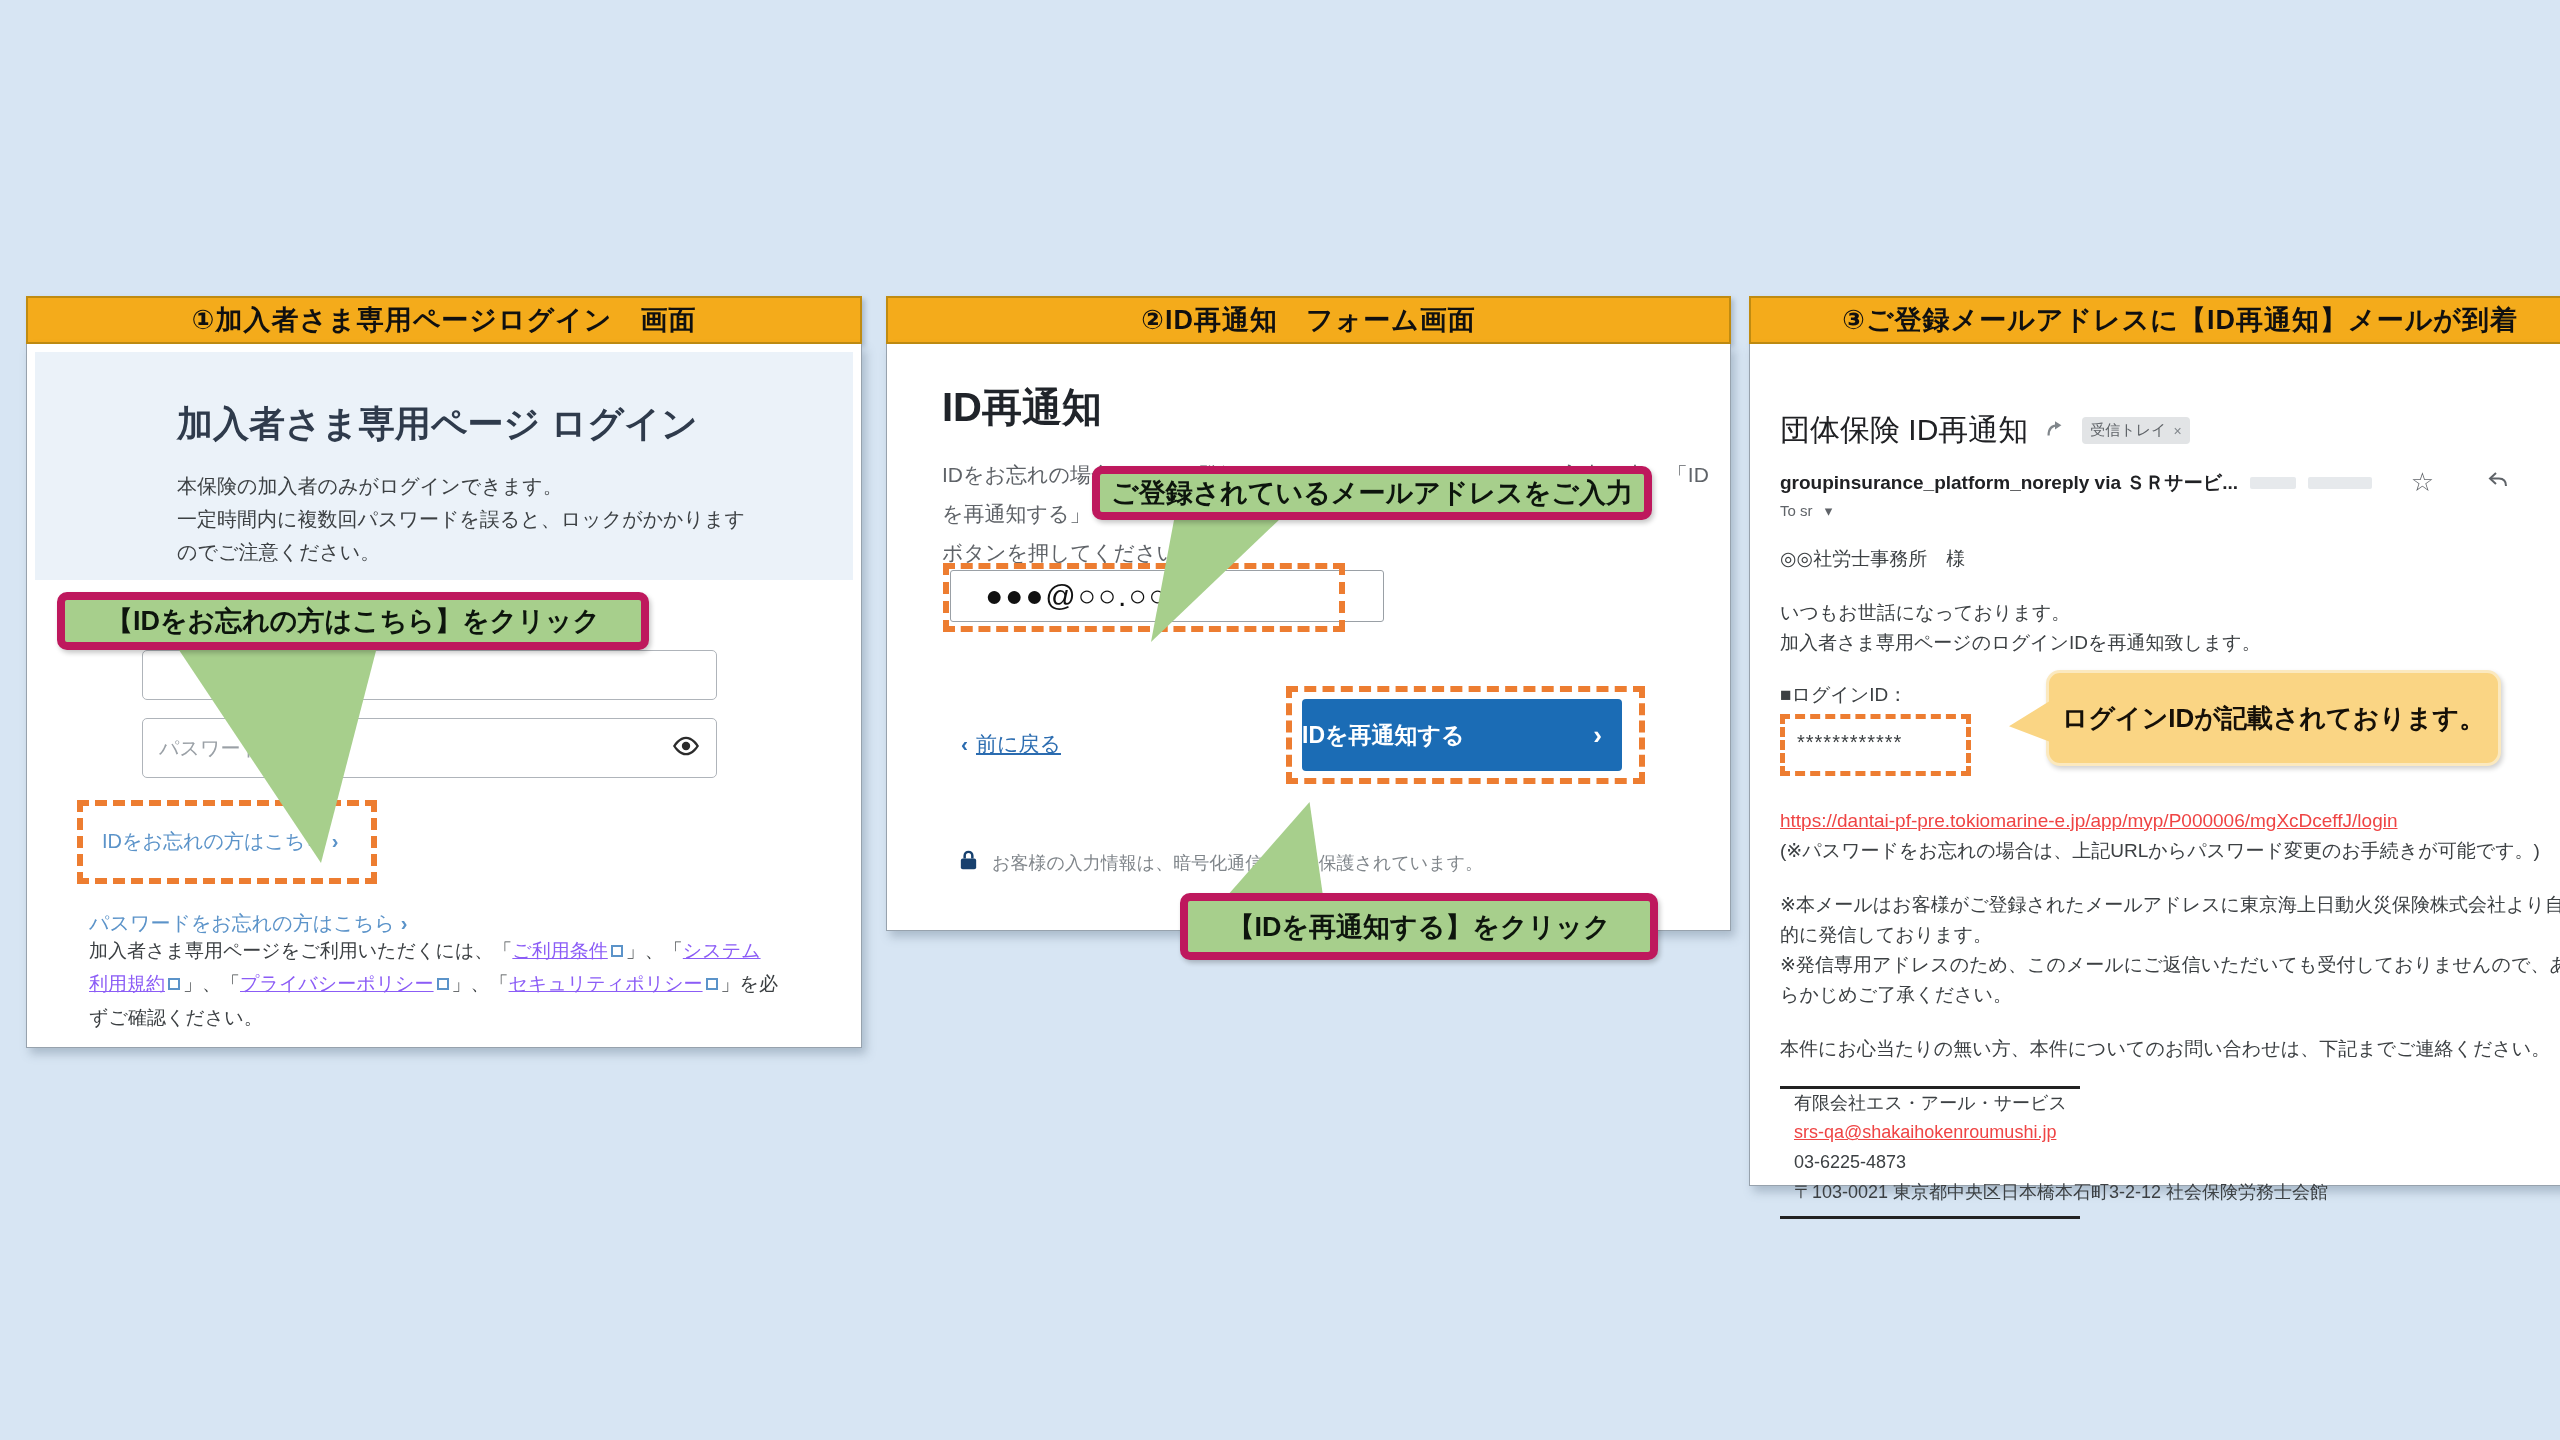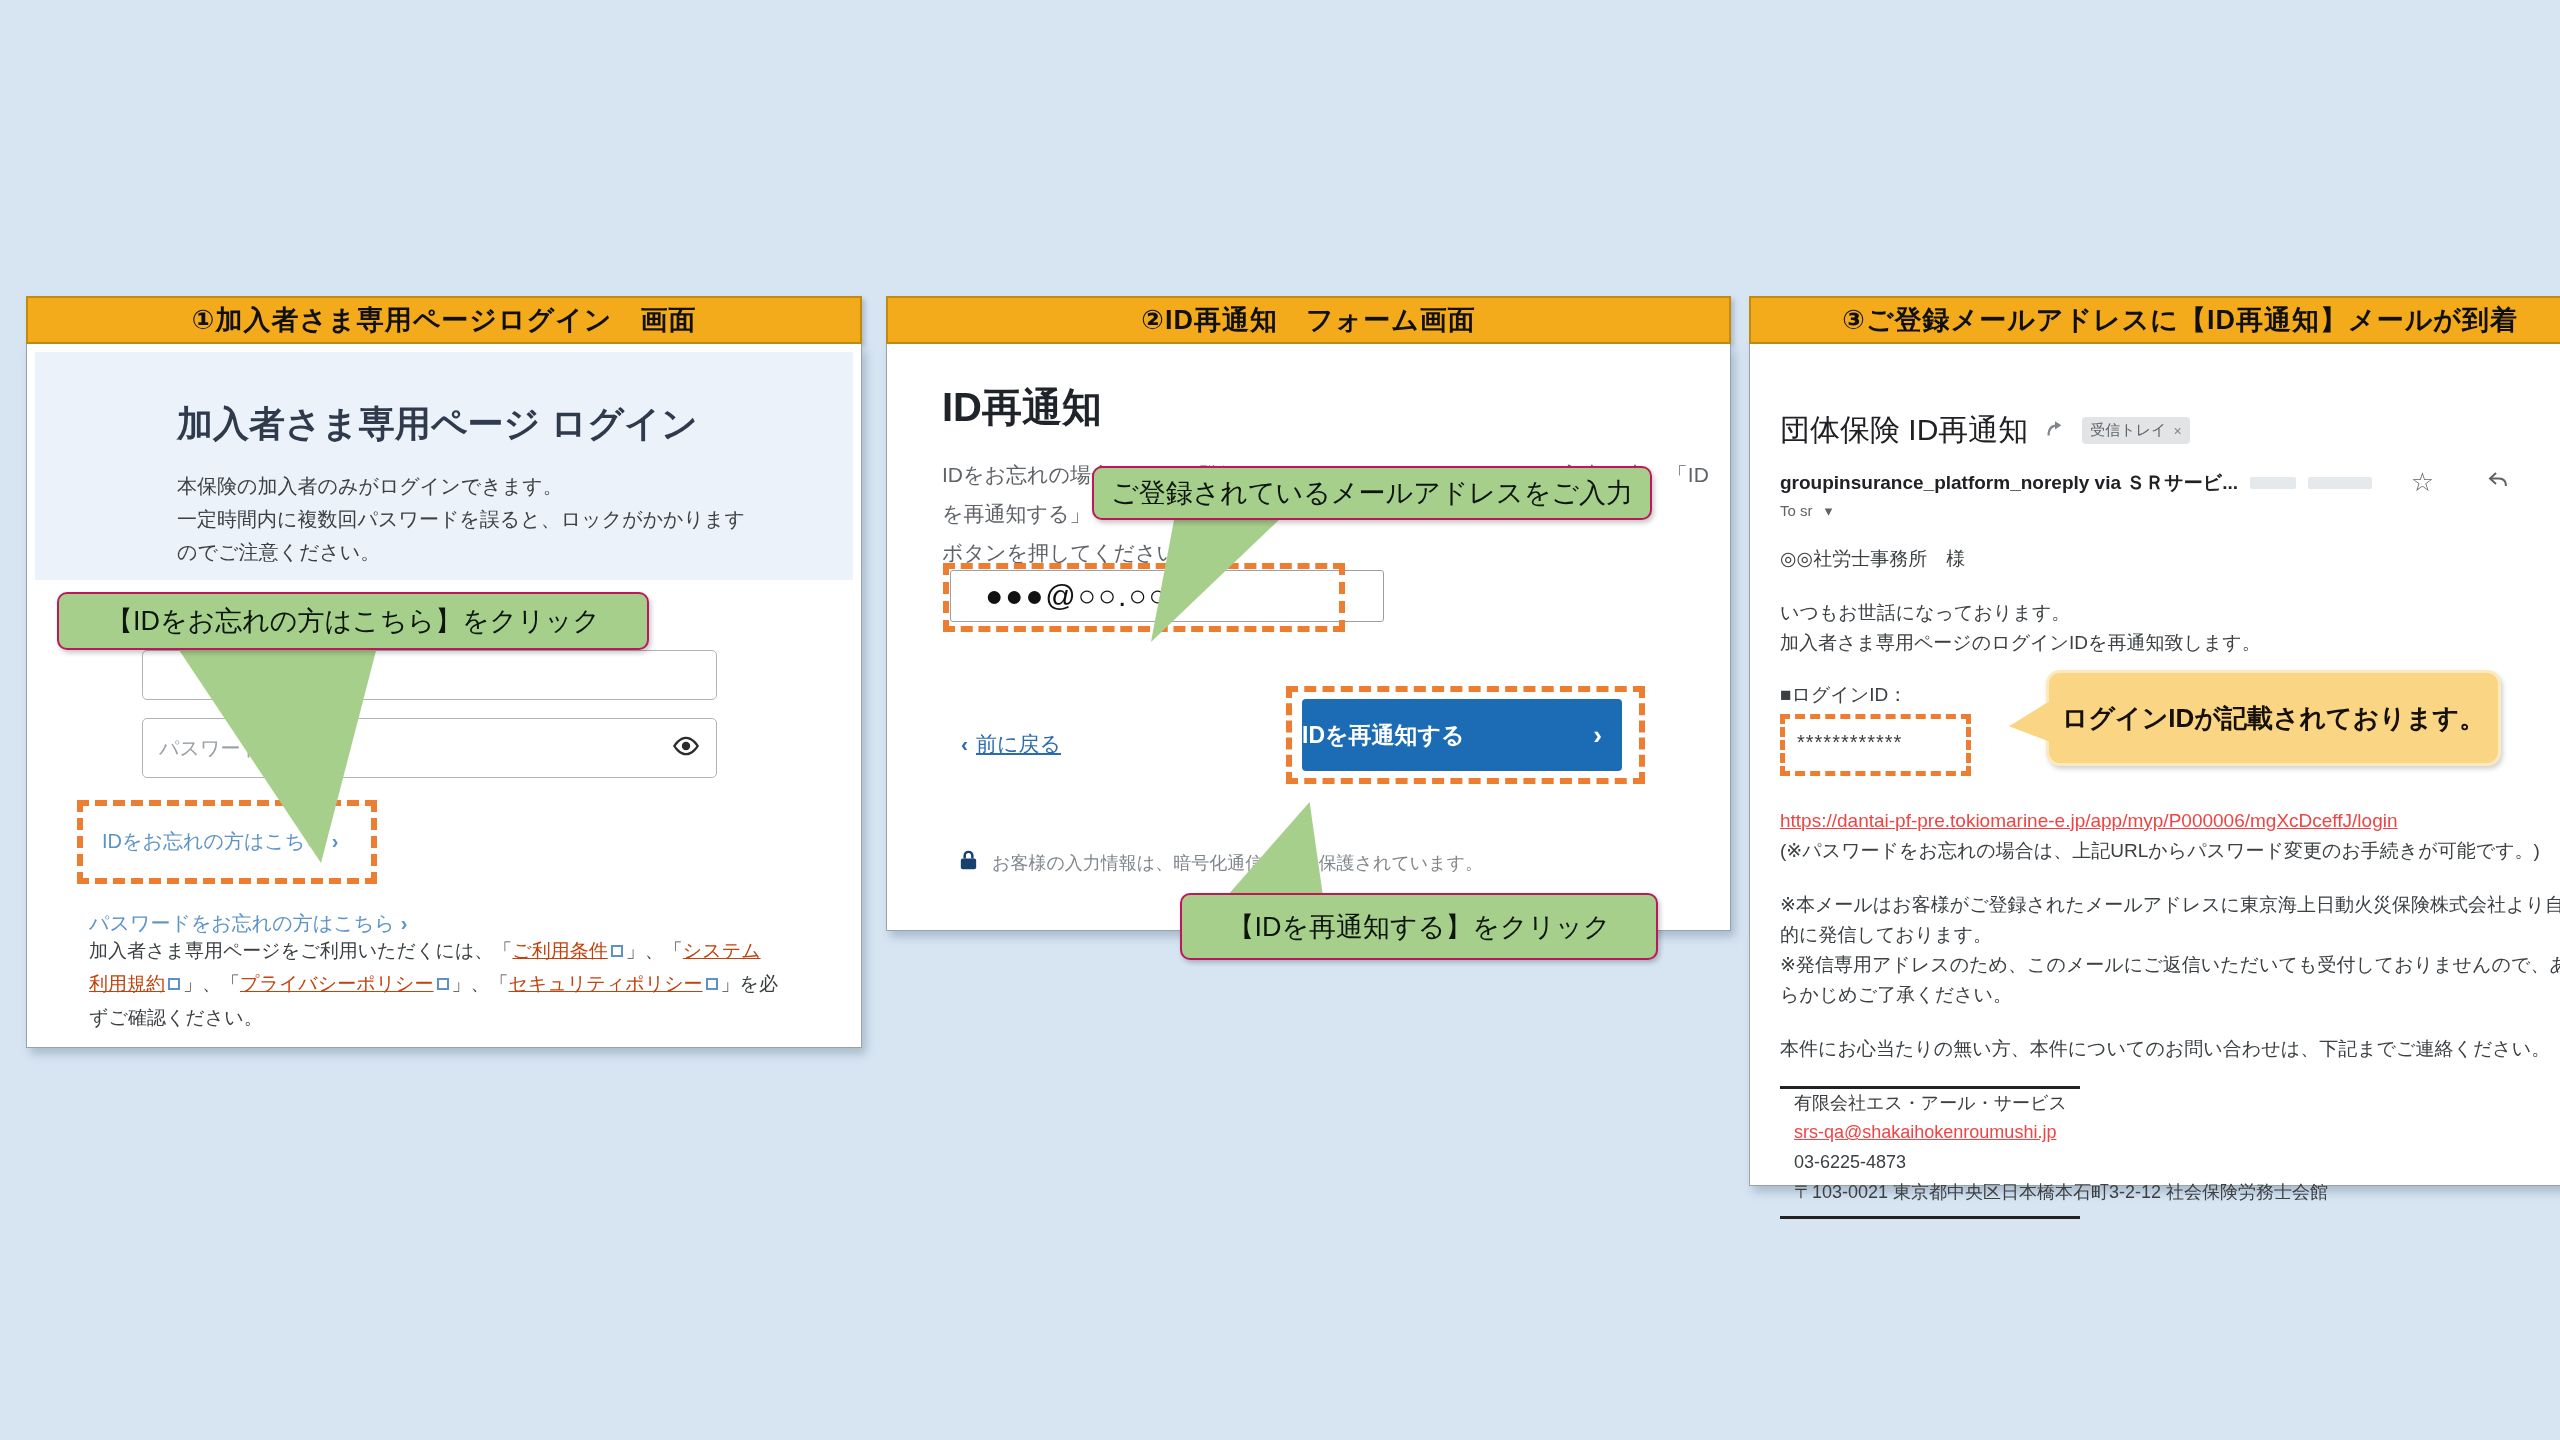--- a/index.html
+++ b/index.html
@@ -8,38 +8,38 @@
            font-family:"Liberation Sans","DejaVu Sans",sans-serif; overflow:hidden; }
   .panel { position:absolute; }
   .panel-header { position:absolute; left:0; right:0; top:0; height:48px; background:#F4AB1B;
                   border:2px solid #C08B10; display:flex; align-items:center; justify-content:center;
                   font-size:27px; font-weight:bold; color:#101010; letter-spacing:1px;
                   box-shadow:3px 3px 5px rgba(90,110,130,.35); }
   .panel-body { position:absolute; left:0; right:0; top:48px; bottom:0; background:#fff;
                 border:1px solid #97a2ad; border-top:none;
                 box-shadow:4px 6px 9px rgba(90,110,130,.35); }
   
-  .gco { position:absolute; background:#A7CF8C; border:2px solid #be185d; border-radius:10px;
-         display:flex; align-items:center; justify-content:center; font-weight:normal; color:#0d150d;
+  .gco { position:absolute; background:#A7CF8C; border:8px solid #be185d; border-radius:10px;
+         display:flex; align-items:center; justify-content:center; font-weight:bold; color:#0d150d;
          box-shadow:2px 3px 5px rgba(0,0,0,.22); z-index:6; }
   .tri { position:absolute; background:#A7CF8C; z-index:5; }
   .dash { position:absolute; border:6px dashed #ED7D31; z-index:4; background:transparent; }
   
   .hero { position:absolute; left:8px; top:8px; right:8px; height:228px; background:#EBF2F9; }
   .login-title { position:absolute; left:142px; top:48px; font-size:36px; font-weight:bold; color:#2F3B4C; }
   .hero-text { position:absolute; left:142px; top:118px; width:580px; font-size:20px; color:#3C4043; line-height:1.65; }
   .tfield { position:absolute; left:115px; width:575px; background:#fff; border:1px solid #AFB4BA; border-radius:5px; z-index:2; }
   .tfield input { width:100%; height:100%; border:none; outline:none; background:transparent;
                   font-size:20px; color:#333; padding:0 56px 0 16px; font-family:inherit; }
   .tfield input::placeholder { color:#9AA0A6; }
   .eye { position:absolute; right:16px; top:50%; transform:translateY(-50%); cursor:pointer; }
   .lnk { color:#5B93C9; font-size:20px; text-decoration:none; cursor:pointer; }
   .chev { font-weight:bold; font-size:20px; color:#5B93C9; margin-left:6px; }
   .footnote { position:absolute; left:62px; top:590px; width:690px; font-size:19px; color:#3C4043; line-height:1.75; z-index:1; }
-  .footnote a { color:#c2410c; text-decoration:underline; cursor:pointer; }
+  .footnote a { color:#8b5cf6; text-decoration:underline; cursor:pointer; }
   .extbox { display:inline-block; width:12px; height:12px; border:2px solid #5B93C9; margin:0 3px; }
   
   .p2-title { position:absolute; left:55px; top:36px; font-size:40px; font-weight:bold; color:#20242A; }
   .p2-desc { position:absolute; left:55px; top:112px; font-size:21px; color:#5F6368; line-height:1.85; z-index:1; }
   .email-box { position:absolute; left:63px; top:226px; width:434px; height:52px; background:#fff;
                border:1px solid #9AA0A6; border-radius:3px; display:flex; align-items:center;
                padding-left:34px; font-size:30px; color:#111; letter-spacing:2px; z-index:2; }
   .back { position:absolute; left:74px; top:386px; font-size:21px; color:#2B6CB0; cursor:pointer; z-index:1; }
   .back u { text-decoration:underline; }
   .submit { position:absolute; left:415px; top:355px; width:320px; height:72px; background:#1B6CB5; border:none;

